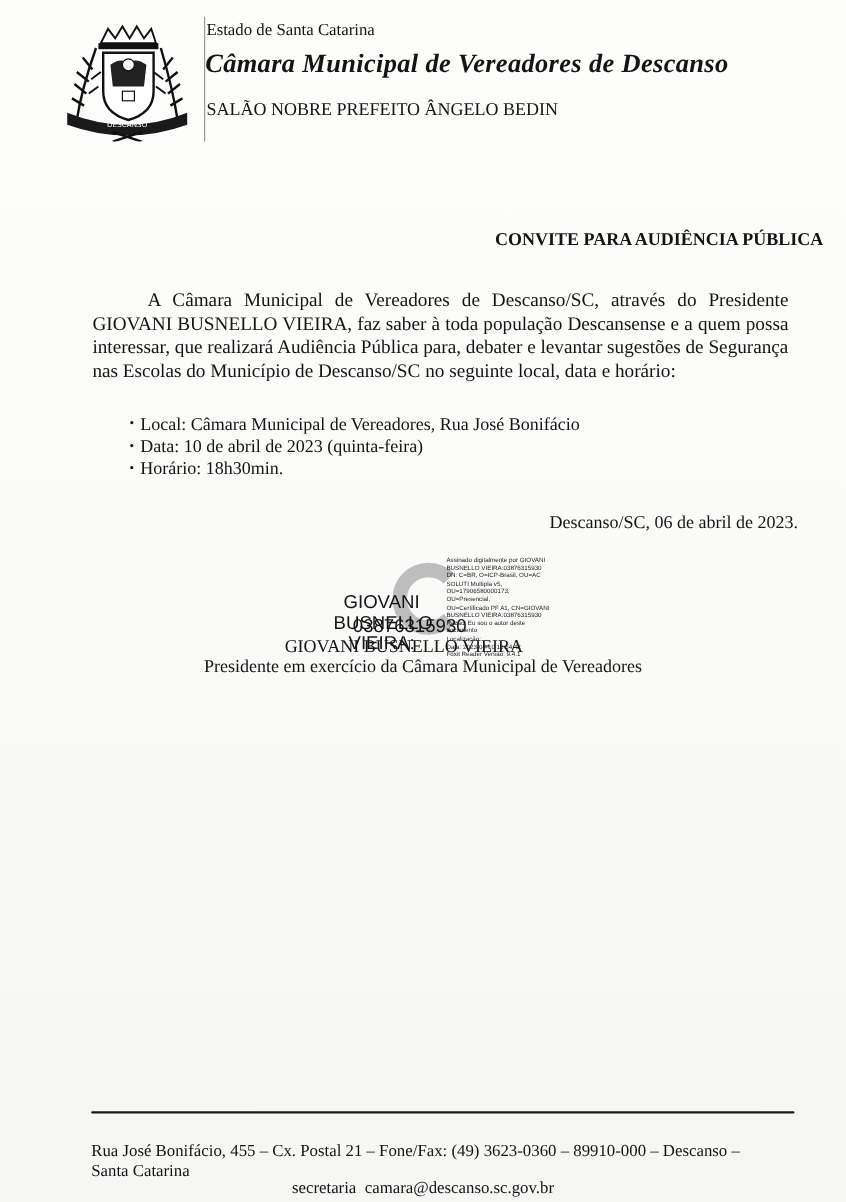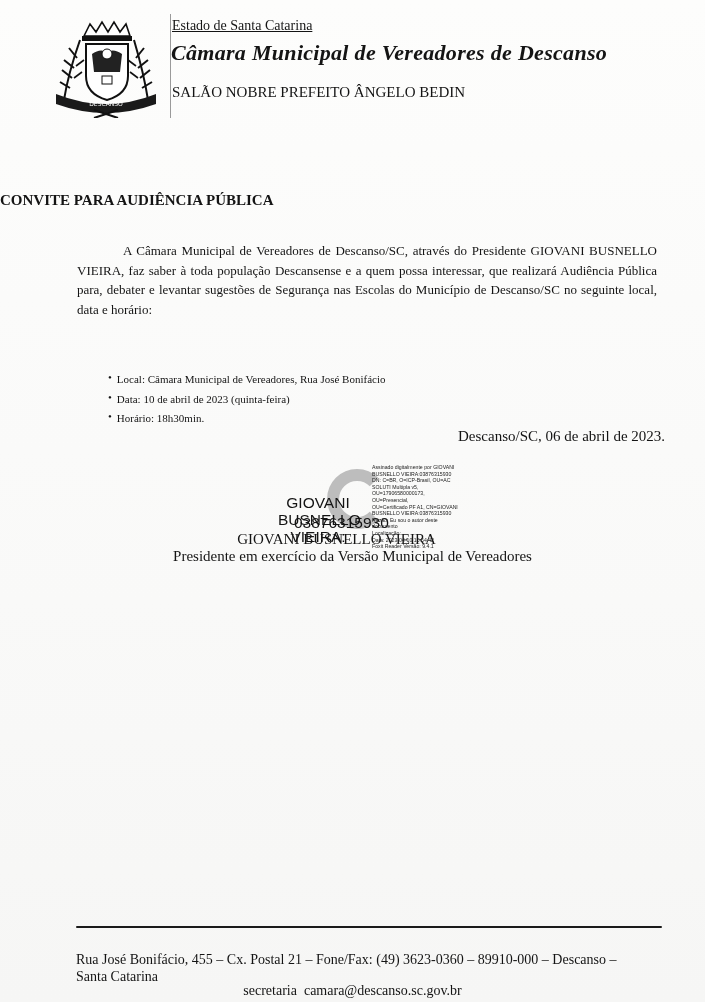--- a/index.html
+++ b/index.html
@@ -1,26 +1,26 @@
 <!DOCTYPE html>
 <html><head>
 <meta charset="utf-8">
 <style>
   html,body{margin:0;padding:0;}
   body{width:705px;height:1002px;background:#fbfbfa;position:relative;overflow:hidden;font-family:"Liberation Serif","DejaVu Serif",serif;color:#141414;}
   .page{position:absolute;left:0;top:0;width:705px;height:1002px;background:linear-gradient(180deg,#fdfdfc 0%,#f9f9f8 60%,#f6f6f5 100%);}
   .abs{position:absolute;}
   .logo{left:50px;top:14px;width:112px;height:104px;}
   .vline{left:170px;top:14px;width:1px;height:104px;background:#9a9a9a;}
-  .state{left:172px;top:18px;font-size:14px;text-decoration:underline;}
+  .state{left:172px;top:18px;font-size:14px;}
   .camara{left:171px;top:40px;font-size:22px;font-weight:bold;font-style:italic;letter-spacing:0.3px;font-family:Liberation Serif, serif;}
   .salao{left:172px;top:84px;font-size:15px;}
-  .title{left:0;width:686px;top:192px;text-align:left;font-size:15px;font-weight:bold;}
-  .body{left:77px;top:241px;width:580px;font-size:13px;line-height:19.5px;text-align:justify;text-indent:46px;}
-  .bullets{left:108px;top:345px;font-size:11px;line-height:17.5px;margin-top:24px;}
+  .title{left:0;width:686px;top:192px;text-align:right;font-size:15px;font-weight:bold;}
+  .body{left:77px;top:241px;width:580px;font-size:16px;line-height:19.5px;text-align:justify;text-indent:46px;}
+  .bullets{left:108px;top:345px;font-size:15px;line-height:17.5px;}
   .bullets div::before{content:"\2022";margin-right:5px;font-size:11px;vertical-align:2px;}
   .dateline{left:458px;top:428px;font-size:15px;}
   .sig-name-big{left:278px;top:466px;font-family:"Liberation Sans","DejaVu Sans",sans-serif;font-size:15.5px;line-height:17px;text-align:center;width:80px;margin-top:28px;}
   .sig-cpf{left:294px;top:514px;font-family:"Liberation Sans","DejaVu Sans",sans-serif;font-size:15.5px;}
   .sig-mark{left:322px;top:468px;width:60px;height:62px;}
   .sig-small{left:372px;top:464px;font-family:"Liberation Sans","DejaVu Sans",sans-serif;font-size:5.2px;line-height:6.6px;width:90px;color:#222;}
   .signer{left:0;width:673px;top:531px;text-align:center;font-size:15px;}
   .role{left:0;width:705px;top:548px;text-align:center;font-size:15px;}
   .footer-rule{left:76px;top:926px;width:586px;height:2px;background:#1a1a1a;border-radius:1px;}
   .footer-addr{left:76px;top:951px;font-size:14px;line-height:17px;width:600px;}
@@ -90,21 +90,21 @@
     <div>OU=17906580000173, OU=Presencial,</div>
     <div>OU=Certificado PF A1, CN=GIOVANI</div>
     <div>BUSNELLO VIEIRA:03876315930</div>
     <div>Razão: Eu sou o autor deste documento</div>
     <div>Localização:</div>
     <div>Data: 2023-04-10 10:54:42</div>
     <div>Foxit Reader Versão: 9.4.1</div>
   </div>
 
   <div class="abs signer">GIOVANI BUSNELLO VIEIRA</div>
-  <div class="abs role">Presidente em exercício da Versão Municipal de Vereadores</div>
+  <div class="abs role">Presidente em exercício da Câmara Municipal de Vereadores</div>
 
   <div class="abs footer-rule"></div>
   <div class="abs footer-addr">
     <div>Rua José Bonifácio, 455 – Cx. Postal 21 – Fone/Fax: (49) 3623-0360 – 89910-000 – Descanso –</div>
     <div>Santa Catarina</div>
   </div>
   <div class="abs footer-email" style="white-space:pre;">secretaria  camara@descanso.sc.gov.br</div>
 
 </div>
 

